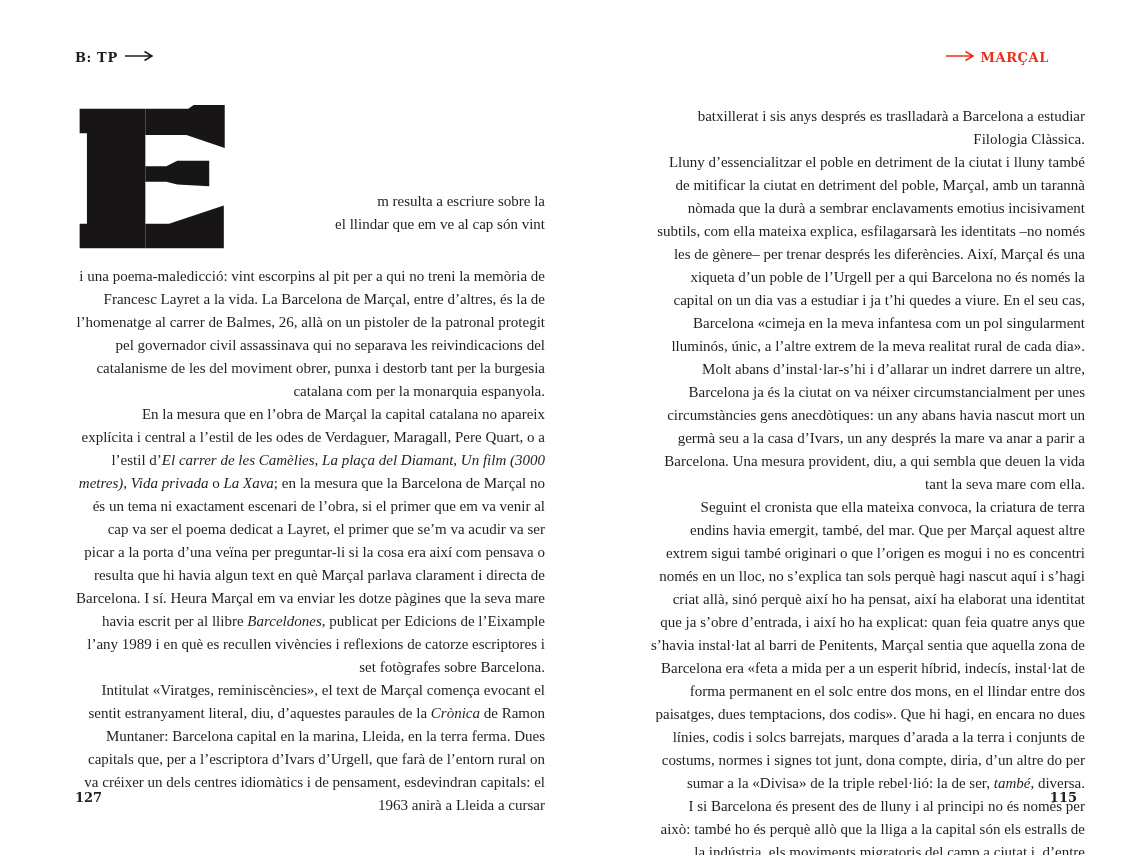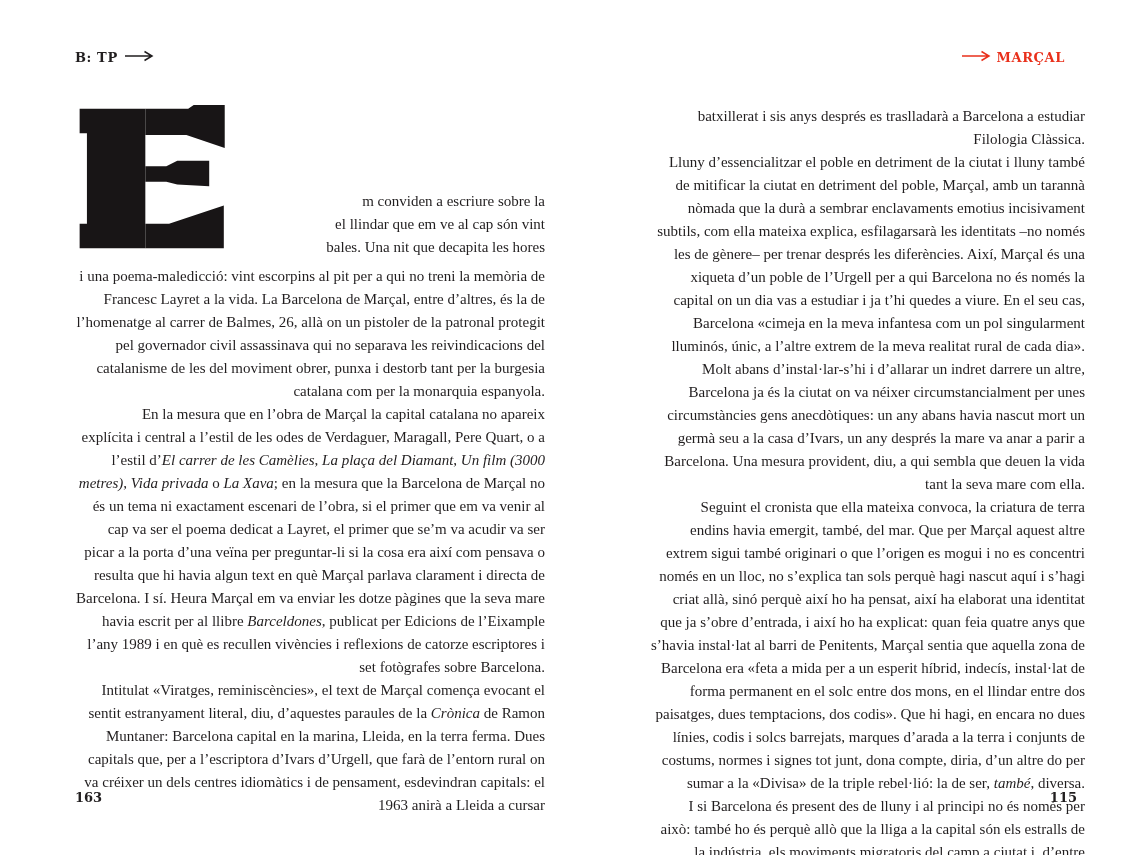--- a/index.html
+++ b/index.html
@@ -13,21 +13,21 @@
   }
 
   
   .running-head {
     position: absolute; top: 50px;
     font-family: "DejaVu Serif", serif;
     font-weight: bold; font-size: 13px; letter-spacing: 0.6px;
     display: flex; align-items: center; gap: 6px; text-align: right;
   }
   .running-head.left  { left: 75px; }
-  .running-head.right { right: 75px; }
+  .running-head.right { right: 91px; }
   .arrow-glyph { display: inline-block; }
 
   
   .page-col { position: absolute; top: 105px; }
   .page-col.left  { left: 75px;  width: 470px; }
   .page-col.right { left: 648px; width: 437px; }
 
   .body-text, .para, .lead-lines {
     font-size: 15px; line-height: 23px;
     text-align: right; color: #211e1f;
@@ -77,37 +77,36 @@
     <div class="dropcap-wrap">
       <svg class="dropcap-svg" width="158" height="146" viewBox="0 0 173 160" role="img" aria-label="E">
         <g fill="#181516">
           <path d="M5,4 L77,4 L77,157 L5,157 L5,130 L13,130 L13,31 L5,31 Z"></path>
           <path d="M77,4 L124,4 L130,0 L164,0 L164,47 L122,33 L77,33 Z"></path>
           <path d="M77,67 L100,67 L112,61 L147,61 L147,89 L112,87 L100,84 L77,84 Z"></path>
           <path d="M77,130 L103,130 L163,110 L163,157 L77,157 Z"></path>
         </g>
       </svg>
       <div class="lead-lines" id="lead-lines">
-          <div>m conviden a escriure sobre la</div>
+          <div>m resulta a escriure sobre la</div>
           <div>el llindar que em ve al cap són vint</div>
-          <div>bales. Una nit que decapita les hores</div>
         </div>
     </div>
     <div class="body-text" id="left-paragraphs">
         <p class="para"><span>i una poema-maledicció: vint escorpins al pit per a qui no treni la memòria de Francesc Layret a la vida. La Barcelona de Marçal, entre d’altres, és la de l’homenatge al carrer de Balmes, 26, allà on un pistoler de la patronal protegit pel governador civil assassinava qui no separava les reivindicacions del catalanisme de les del moviment obrer, punxa i destorb tant per la burgesia catalana com per la monarquia espanyola.</span></p>
         <p class="para indent"><span>En la mesura que en l’obra de Marçal la capital catalana no apareix explícita i central a l’estil de les odes de Verdaguer, Maragall, Pere Quart, o a l’estil d’</span><em>El carrer de les Camèlies</em><span>, </span><em>La plaça del Diamant</em><span>, </span><em>Un film (3000 metres)</em><span>, </span><em>Vida privada</em><span> o </span><em>La Xava</em><span>; en la mesura que la Barcelona de Marçal no és un tema ni exactament escenari de l’obra, si el primer que em va venir al cap va ser el poema dedicat a Layret, el primer que se’m va acudir va ser picar a la porta d’una veïna per preguntar-li si la cosa era així com pensava o resulta que hi havia algun text en què Marçal parlava clarament i directa de Barcelona. I sí. Heura Marçal em va enviar les dotze pàgines que la seva mare havia escrit per al llibre </span><em>Barceldones</em><span>, publicat per Edicions de l’Eixample l’any 1989 i en què es recullen vivències i reflexions de catorze escriptores i set fotògrafes sobre Barcelona.</span></p>
         <p class="para indent"><span>Intitulat «Viratges, reminiscències», el text de Marçal comença evocant el sentit estranyament literal, diu, d’aquestes paraules de la </span><em>Crònica</em><span> de Ramon Muntaner: Barcelona capital en la marina, Lleida, en la terra ferma. Dues capitals que, per a l’escriptora d’Ivars d’Urgell, que farà de l’entorn rural on va créixer un dels centres idiomàtics i de pensament, esdevindran capitals: el 1963 anirà a Lleida a cursar</span></p>
       </div>
   </div>
 
   <div class="page-col right">
     <div class="body-text" id="right-paragraphs">
         <p class="para"><span>batxillerat i sis anys després es traslladarà a Barcelona a estudiar Filologia Clàssica.</span></p>
         <p class="para indent"><span>Lluny d’essencialitzar el poble en detriment de la ciutat i lluny també de mitificar la ciutat en detriment del poble, Marçal, amb un tarannà nòmada que la durà a sembrar enclavaments emotius incisivament subtils, com ella mateixa explica, esfilagarsarà les identitats –no només les de gènere– per trenar després les diferències. Així, Marçal és una xiqueta d’un poble de l’Urgell per a qui Barcelona no és només la capital on un dia vas a estudiar i ja t’hi quedes a viure. En el seu cas, Barcelona «cimeja en la meva infantesa com un pol singularment lluminós, únic, a l’altre extrem de la meva realitat rural de cada dia». Molt abans d’instal·lar-s’hi i d’allarar un indret darrere un altre, Barcelona ja és la ciutat on va néixer circumstancialment per unes circumstàncies gens anecdòtiques: un any abans havia nascut mort un germà seu a la casa d’Ivars, un any després la mare va anar a parir a Barcelona. Una mesura provident, diu, a qui sembla que deuen la vida tant la seva mare com ella.</span></p>
         <p class="para indent"><span>Seguint el cronista que ella mateixa convoca, la criatura de terra endins havia emergit, també, del mar. Que per Marçal aquest altre extrem sigui també originari o que l’origen es mogui i no es concentri només en un lloc, no s’explica tan sols perquè hagi nascut aquí i s’hagi criat allà, sinó perquè així ho ha pensat, així ha elaborat una identitat que ja s’obre d’entrada, i així ho ha explicat: quan feia quatre anys que s’havia instal·lat al barri de Penitents, Marçal sentia que aquella zona de Barcelona era «feta a mida per a un esperit híbrid, indecís, instal·lat de forma permanent en el solc entre dos mons, en el llindar entre dos paisatges, dues temptacions, dos codis». Que hi hagi, en encara no dues línies, codis i solcs barrejats, marques d’arada a la terra i conjunts de costums, normes i signes tot junt, dona compte, diria, d’un altre do per sumar a la «Divisa» de la triple rebel·lió: la de ser, </span><em>també</em><span>, diversa.</span></p>
         <p class="para indent"><span>I si Barcelona és present des de lluny i al principi no és només per això: també ho és perquè allò que la lliga a la capital són els estralls de la indústria, els moviments migratoris del camp a ciutat i, d’entre aquests moviments, especialment el de les dones fadrines. Si uns germans de la seva àvia havien deixat la Segarra pel Raval per fer-hi de</span></p>
       </div>
   </div>
 
-  <div class="folio left">163</div>
+  <div class="folio left">127</div>
   <div class="folio right">115</div>
 
 </div>
 
 </body></html>

